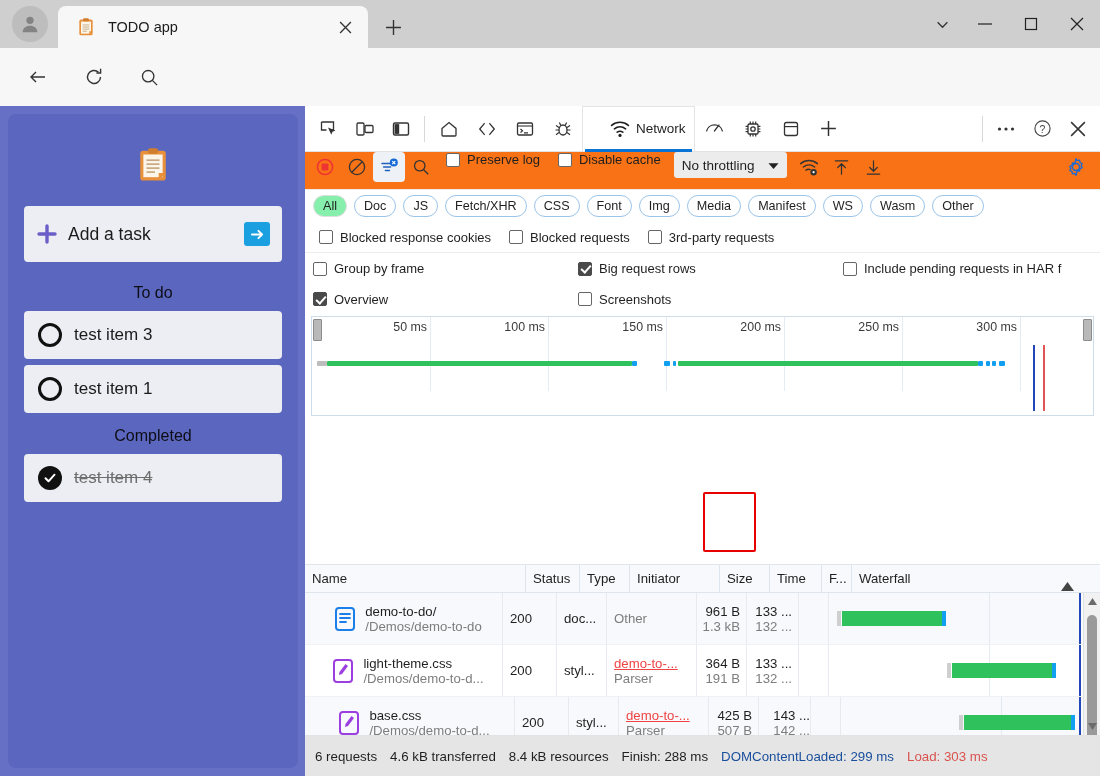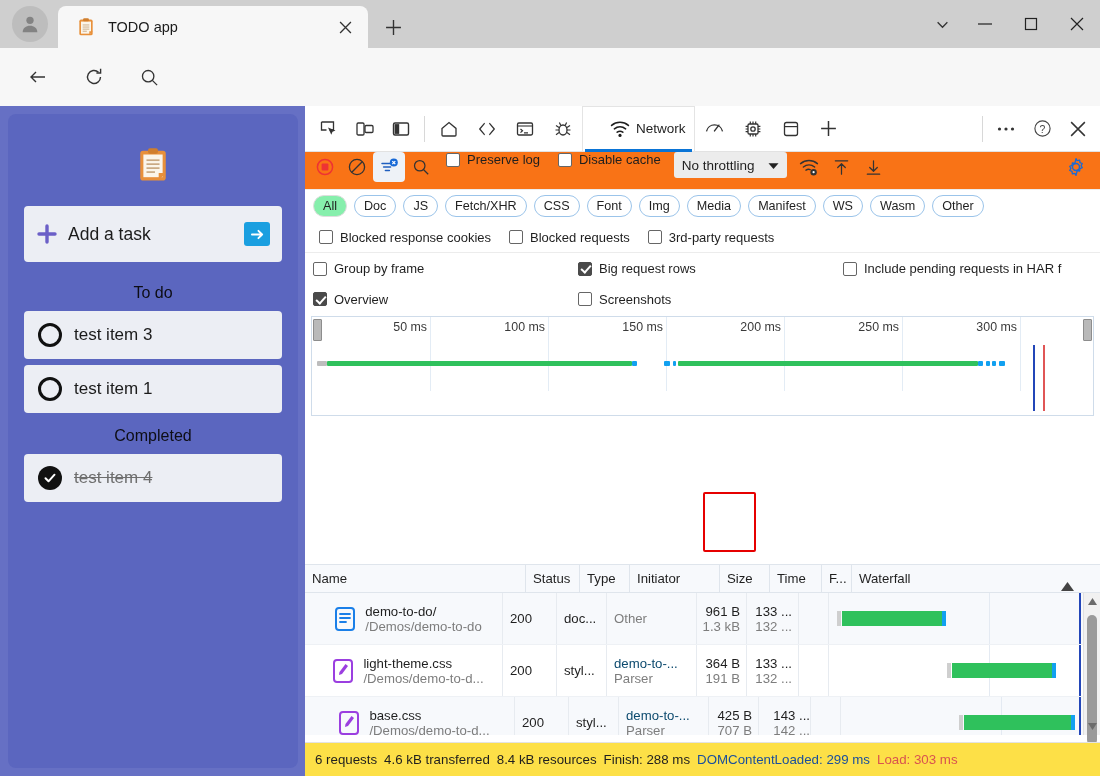--- a/index.html
+++ b/index.html
@@ -238,40 +238,40 @@
   .cell {
     border-right: 1px solid #e7ebf0; padding-left: 7px; overflow: hidden;
     display: flex; flex-direction: column; justify-content: center;
     font-size: 13.2px; white-space: nowrap;
   }
   .cell.cc { justify-content: center; }
   .cell .sub { color: #7d7d7d; }
   .name-cell { display: flex; flex-direction: row; align-items: center; gap: 8px; padding-left: 8px;}
   .ficon { width: 24px; height: 26px; flex: 0 0 auto; position: relative; }
   .name-txt { display: flex; flex-direction: column; justify-content: center; overflow: hidden; }
-  .init-link { color: #0c4a6e; }
+  .init-link { color: #ef4444; text-decoration: underline; }
   .wf-cell { position: relative; flex: 1 1 auto; }
   .wf-bar { position: absolute; top: 18px; height: 15px; background: #2fc15c; }
   .wf-tail { position: absolute; top: 18px; height: 15px; width: 4px; background: #11a0f0; }
   .wf-head { position: absolute; top: 18px; height: 15px; width: 4px; background: #cfcfcf; }
   .wf-grid { position: absolute; top:0; bottom:0; width:1px; background:#e4eaf2; }
   .wf-dcl { position: absolute; top: 0; bottom: 0; width: 2px; background: #2346b8; }
   .wf-load { position: absolute; top: 0; bottom: 0; width: 2px; background: #e08080; }
 
   .vscroll {
     position: absolute; right: 0; top: 29px; bottom: 0; width: 17px;
     background: #f1f1f1; border-left: 1px solid #e0e0e0;
   }
   .vs-arrow { height: 17px; display:flex; align-items:center; justify-content:center; }
   .vs-thumb { position:absolute; left:3px; right:3px; top: 22px; height: 130px; background: #9a9a9a; border-radius: 6px; }
 
   .statusbar {
-    position: absolute; left: 0; right: 0; bottom: 0; height: 34px;
-    display: flex; align-items: center; gap: 7px; padding-left: 10px;
-    border-top: 1px solid #e3e3e3; font-size: 13.3px; background: #fde047;
+    position: absolute; left: 0; right: 0; bottom: 0; height: 41px;
+    display: flex; align-items: center; gap: 13px; padding-left: 10px;
+    border-top: 1px solid #e3e3e3; font-size: 13.3px; background: #e5e5e5;
   }
   .st-dcl { color: #1a4f9c; }
   .st-load { color: #d9534f; }
 
   .redbox {
     position: absolute; border: 2.5px solid #e60000; border-radius: 2px;
     pointer-events: none;
   }
 </style>
 </head>
@@ -836,21 +836,21 @@
             </div>
           </div>
           <div class="cell cc" style="width:54px">200</div>
           <div class="cell cc" style="width:50px">styl...</div>
           <div class="cell" style="width:90px">
             <span class="init-link">demo-to-...</span>
             <span class="sub">Parser</span>
           </div>
           <div class="cell" style="width:50px; align-items:flex-end; padding-right:6px">
             <span>425 B</span>
-            <span class="sub">707 B</span>
+            <span class="sub">507 B</span>
           </div>
           <div class="cell" style="width:52px; align-items:flex-end; ">
             <span>143 ...</span>
             <span class="sub">142 ...</span>
           </div>
           <div class="cell" style="width:30px"></div>
           <div class="cell wf-cell" style="border-right:none">
             <div class="wf-grid" style="left:160px"></div>
             <div class="wf-head" style="left:118px"></div>
             <div class="wf-bar" style="left:123px; width:107px"></div>

